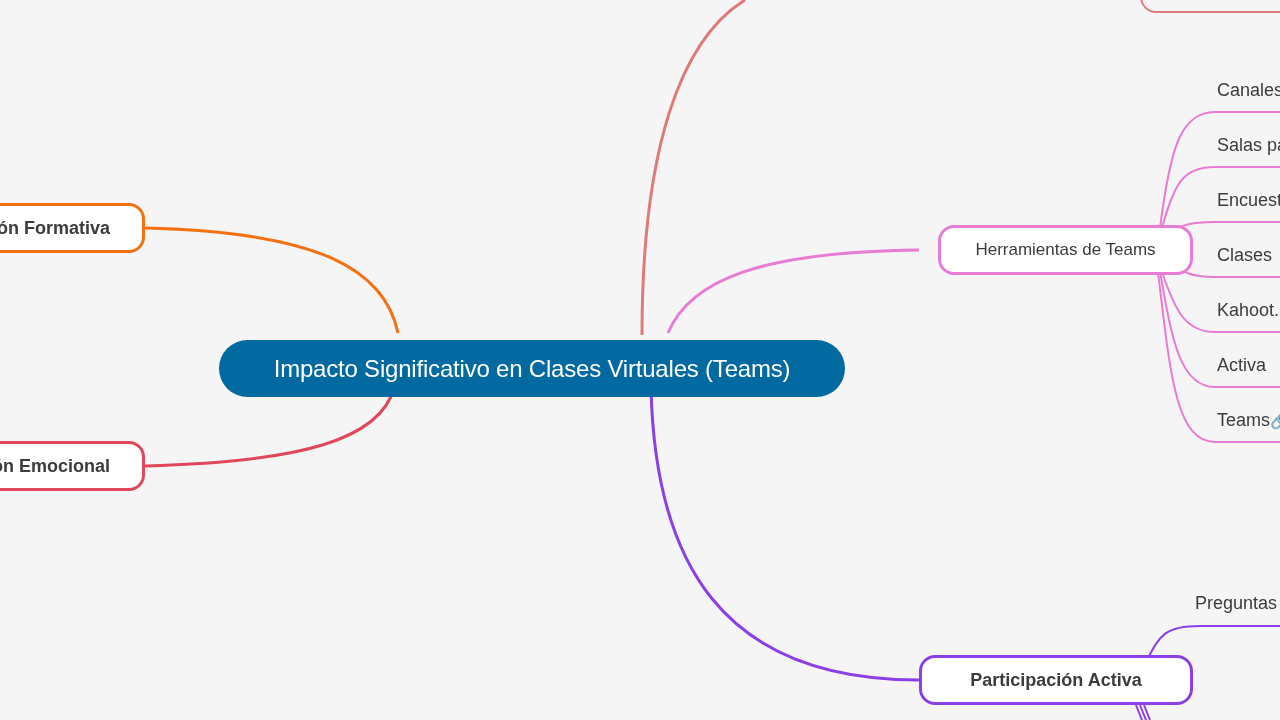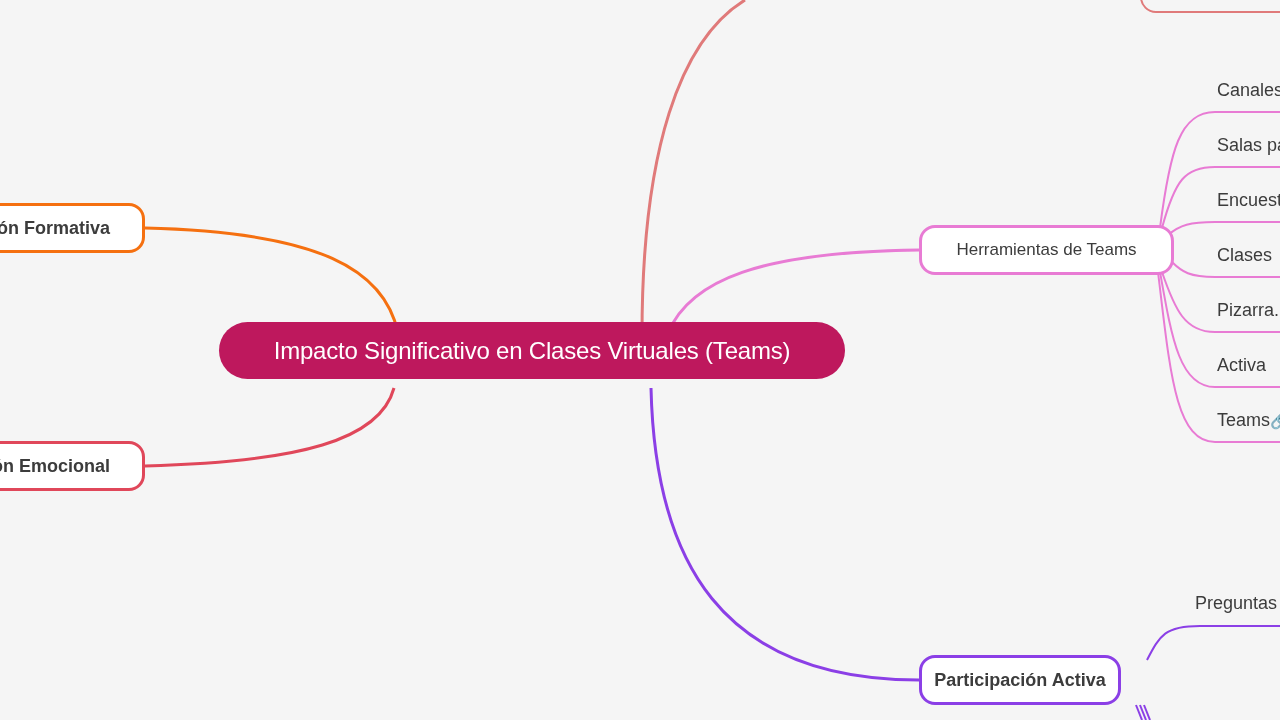--- a/index.html
+++ b/index.html
@@ -8,29 +8,29 @@
     background:#f5f5f5;
     font-family: "Liberation Sans", "DejaVu Sans", sans-serif;
   }
   svg.links { position:absolute; left:0; top:0; width:1280px; height:720px; }
   .node {
     position:absolute; box-sizing:border-box; background:#ffffff;
     border-radius:16px; display:flex; align-items:center; justify-content:center;
     color:#3c3c3c; white-space:nowrap; cursor:pointer;
   }
   .root {
-    left:219px; top:322px; width:626px; height:57px;
-    background:#be185d; color:#ffffff; border-radius:29px;
+    left:219px; top:340px; width:626px; height:57px;
+    background:#0369a1; color:#ffffff; border-radius:29px;
     font-size:24px; letter-spacing:-0.2px;
   }
   .main { height:50px; border-width:3px; border-style:solid; font-size:18px; font-weight:bold; }
   .n-formativa { left:-60px; top:203px; width:205px; border-color:#f57010; justify-content:flex-end; padding-right:32px; }
   .n-emocional { left:-60px; top:441px; width:205px; border-color:#e0475a; justify-content:flex-end; padding-right:32px; }
-  .n-herr { left:919px; top:225px; width:255px; border-color:#e87bd4; font-weight:normal; font-size:17px; }
-  .n-part { left:919px; top:655px; width:202px; border-color:#8b3fe6; }
+  .n-herr { left:938px; top:225px; width:255px; border-color:#e87bd4; font-weight:normal; font-size:17px; }
+  .n-part { left:919px; top:655px; width:274px; border-color:#8b3fe6; }
   .n-top { left:1140px; top:-40px; width:200px; height:53px; border:2px solid #e07a7a; background:transparent; }
   .leaf {
     position:absolute; font-size:18px; color:#3c3c3c; white-space:nowrap; cursor:pointer;
   }
   .link-icon { color:#4aa0c8; font-size:16px; }
 </style>
 </head>
 <body>
 
 <svg class="links" viewBox="0 0 1280 720">
@@ -82,17 +82,17 @@
 </div>
 
 <div class="node main n-part">
   <span>Participación Activa</span>
 </div>
 
 <div class="leaf" style="left:1217px;top:80px"><span>Canales</span></div>
 <div class="leaf" style="left:1217px;top:135px"><span>Salas pa</span></div>
 <div class="leaf" style="left:1217px;top:190px"><span>Encuest</span></div>
 <div class="leaf" style="left:1217px;top:245px"><span>Clases</span></div>
-<div class="leaf" style="left:1217px;top:300px"><span>Pizarra.</span></div>
+<div class="leaf" style="left:1217px;top:300px"><span>Kahoot.</span></div>
 <div class="leaf" style="left:1217px;top:355px"><span>Activa</span></div>
 <div class="leaf" style="left:1217px;top:410px"><span>Teams</span><span class="link-icon">🔗</span></div>
 
 <div class="leaf" style="left:1195px;top:593px"><span>Preguntas</span></div>
 
 </body></html>

